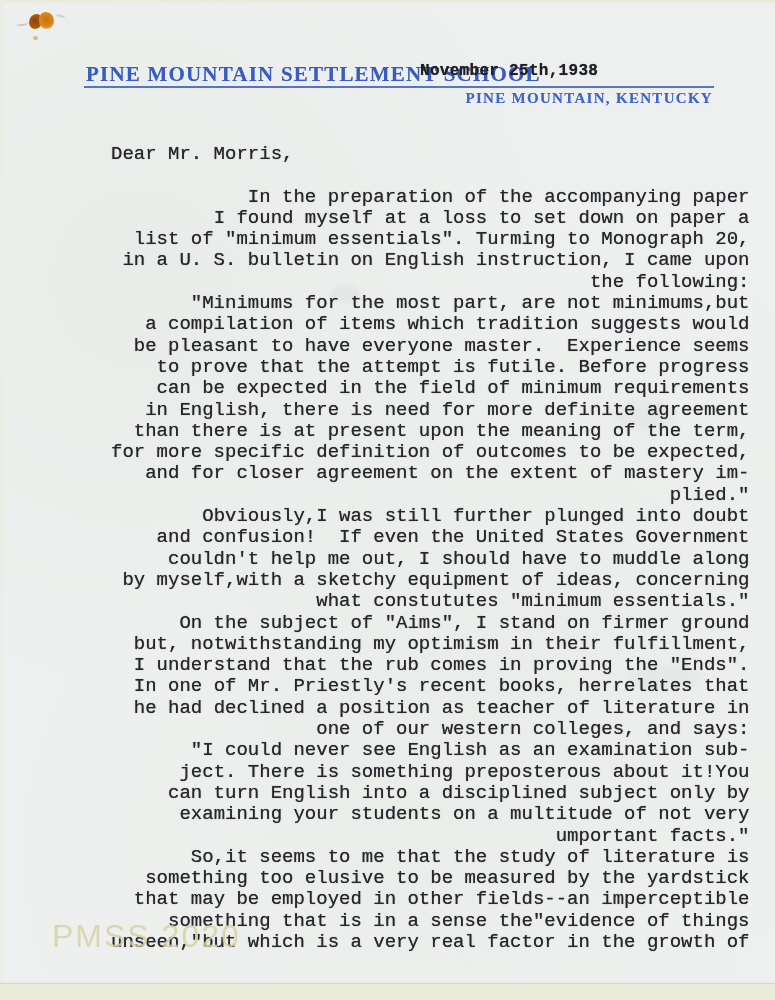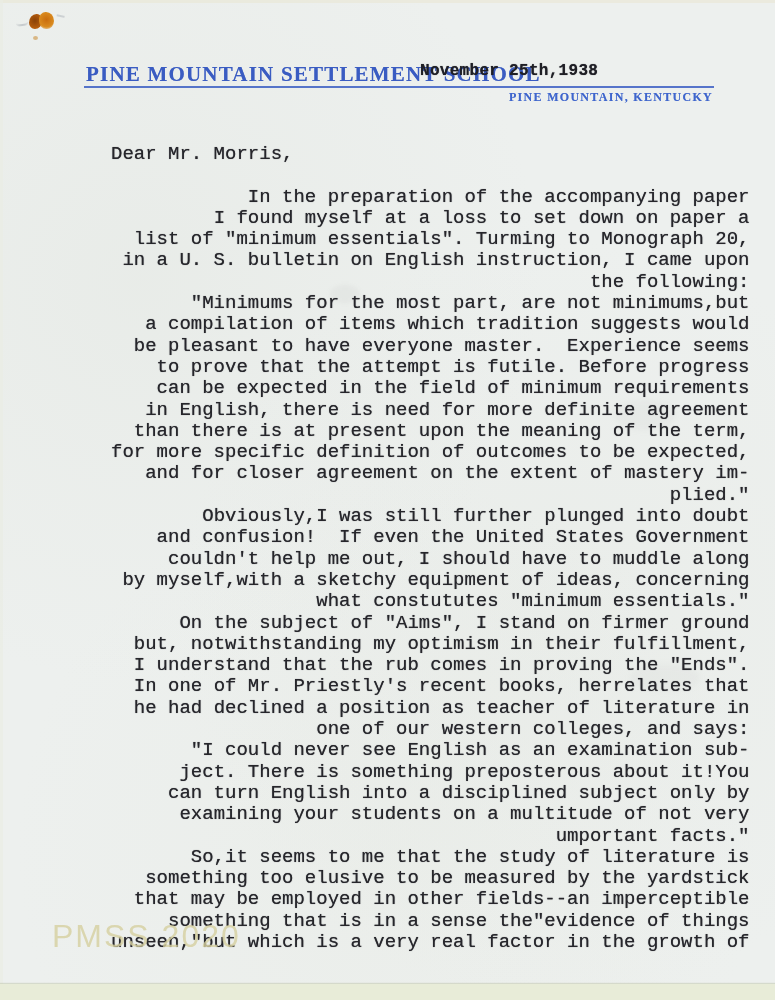--- a/index.html
+++ b/index.html
@@ -43,21 +43,21 @@
   .head-date{
     position:absolute;left:420px;top:62px;
     font-family:"Liberation Mono", monospace;
     font-size:16px;font-weight:bold;letter-spacing:.3px;
     color:#1f1f25;text-shadow:0 0 .8px rgba(25,25,35,.8);
     white-space:pre;
   }
   .head-location{
     position:absolute;right:62px;top:90px;
     font-family:"Liberation Serif", serif;
-    font-size:12px;font-weight:600;letter-spacing:1.3px;
+    font-size:15px;font-weight:600;letter-spacing:1.3px;
     color:#3f66cd;text-shadow:0 0 .5px rgba(63,102,205,.55);
     white-space:pre;
   }
   
   .letter-block{position:absolute;left:111px;top:144px;}
   .salutation,.letter-body{
     font-family:"Liberation Mono", monospace;
     font-size:19px;line-height:21.3px;
     color:#26262b;text-shadow:0 0 .8px rgba(30,30,38,.75);
     white-space:pre;

